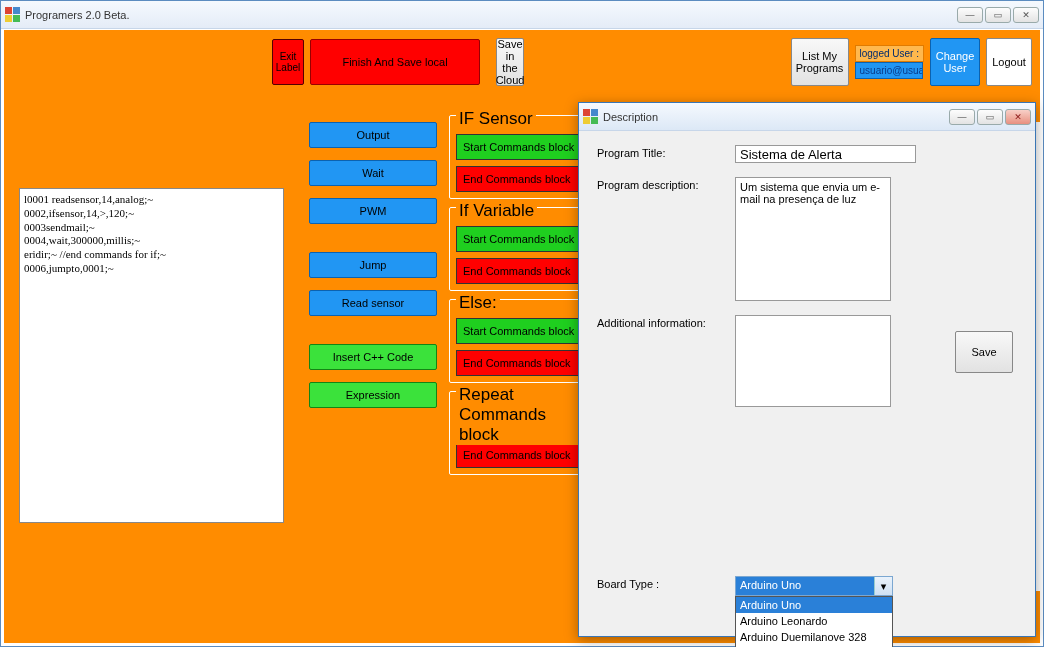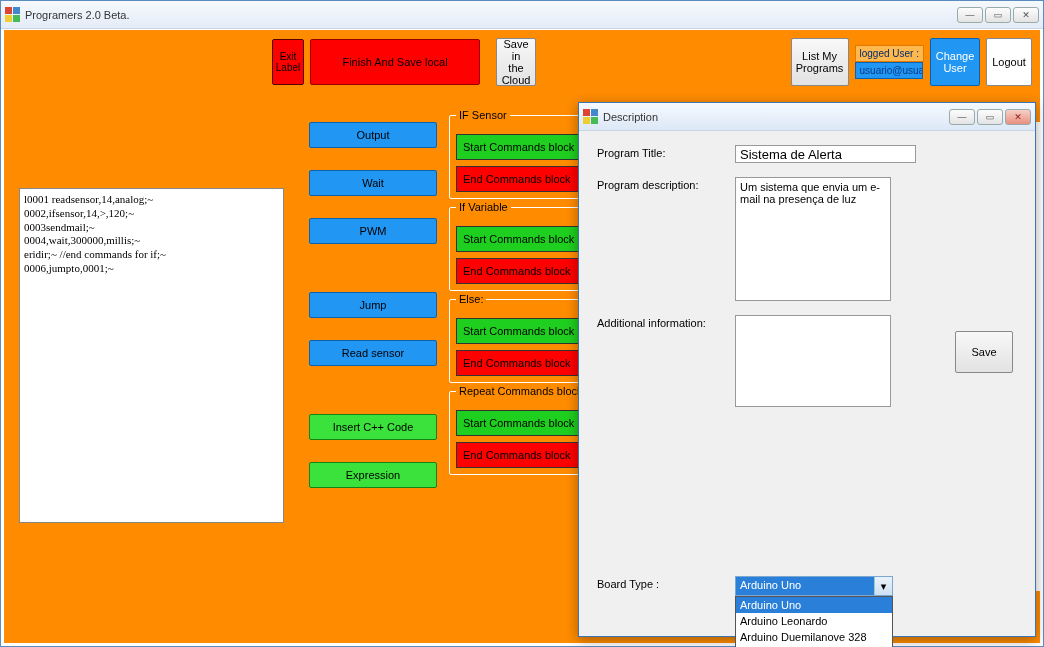--- a/index.html
+++ b/index.html
@@ -25,30 +25,30 @@
 .btn.red-small { background:#ff0000; color:#000; border:1px solid #500; height:46px; width:32px; font-size:10px; line-height:1.1;}
 .btn.blue { background:#2196f3; color:#fff; border:1px solid #0b62b0; }
 .btn.white { background:#fff; }
 .logged-label { background:#ffb84d; color:#002a6e; font-size:10px; padding:2px 4px; border:1px solid #e07b00; text-align:center;}
 .logged-value { background:#2196f3; color:#0a3c8b; font-size:10px; padding:2px 4px; border:1px solid #0b62b0; width:68px; overflow:hidden; text-align:center;}
 
 
 .code-box { position:absolute; top:158px; left:15px; width:265px; height:335px; background:#fff; border:1px solid #888; padding:4px; font-family: Tahoma; font-size:11px; white-space:pre-wrap; line-height:1.25; }
 
 
-.palette { position:absolute; top:92px; left:305px; width:128px; display:flex; flex-direction:column; gap:22px;}
+.palette { position:absolute; top:92px; left:305px; width:128px; display:flex; flex-direction:column; gap:12px;}
 .pbtn { height:26px; border:1px solid #555; text-align:center; display:flex;align-items:center;justify-content:center; font-size:11px; border-radius:2px;}
 .pbtn.blue { background:#2196f3; color:#000; border-color:#0b62b0;}
 .pbtn.green { background:#3be23b; color:#000; border-color:#148514;}
 .palette .spacer { height:4px; }
 
 
 .group-area { position:absolute; top:85px; left:445px; width:140px; display:flex; flex-direction:column; gap:8px;}
 .groupbox { border:1px solid #fff; border-radius:2px; padding:18px 6px 6px 6px; position:relative; }
-.groupbox .legend { position:absolute; top:-7px; left:6px; background:#ff8c00; padding:0 3px; color:#000; font-size:11px;}
+.groupbox .legend { position:absolute; top:-7px; left:6px; background:#ff8c00; padding:0 3px; color:#000; font-size:17px;}
 .cmdbtn { height:26px; margin-bottom:6px; border:1px solid #333; display:flex; align-items:center; padding-left:6px; font-size:11px; white-space:nowrap; overflow:hidden; }
 .cmdbtn.green { background:#1fcf1f; }
 .cmdbtn.red { background:#ff0000; }
 .cmdbtn:last-child { margin-bottom:0;}
 
 
 .white-col { position:absolute; top:92px; right:0; width:440px; bottom:52px; background:#fff; }
 .teal-box { position:absolute; bottom:6px; left:600px; width:115px; height:40px; background:#5a9a9a; }
 
 
@@ -95,21 +95,21 @@
 
   <div class="orange-area">
 
     <div class="top-toolbar">
       <div style="width:58px"></div>
       <div style="flex:0 0 190px"></div>
       <div class="btn red-small" style="white-space:pre-line">Exit
 Label</div>
       <div class="btn red-big">Finish And Save local</div>
       <div style="width:4px"></div>
-      <div class="btn tall" style="width:40px;white-space:pre-line">Save in
+      <div class="btn tall" style="width:28px;white-space:pre-line">Save in
 the
 Cloud</div>
       <div style="flex:1"></div>
       <div class="btn tall" style="width:58px;white-space:pre-line">List My
 Programs</div>
       <div style="display:flex;flex-direction:column;">
         <div class="logged-label">logged User :</div>
         <div class="logged-value">usuario@usua</div>
       </div>
       <div class="btn blue tall" style="width:50px;white-space:pre-line">Change

